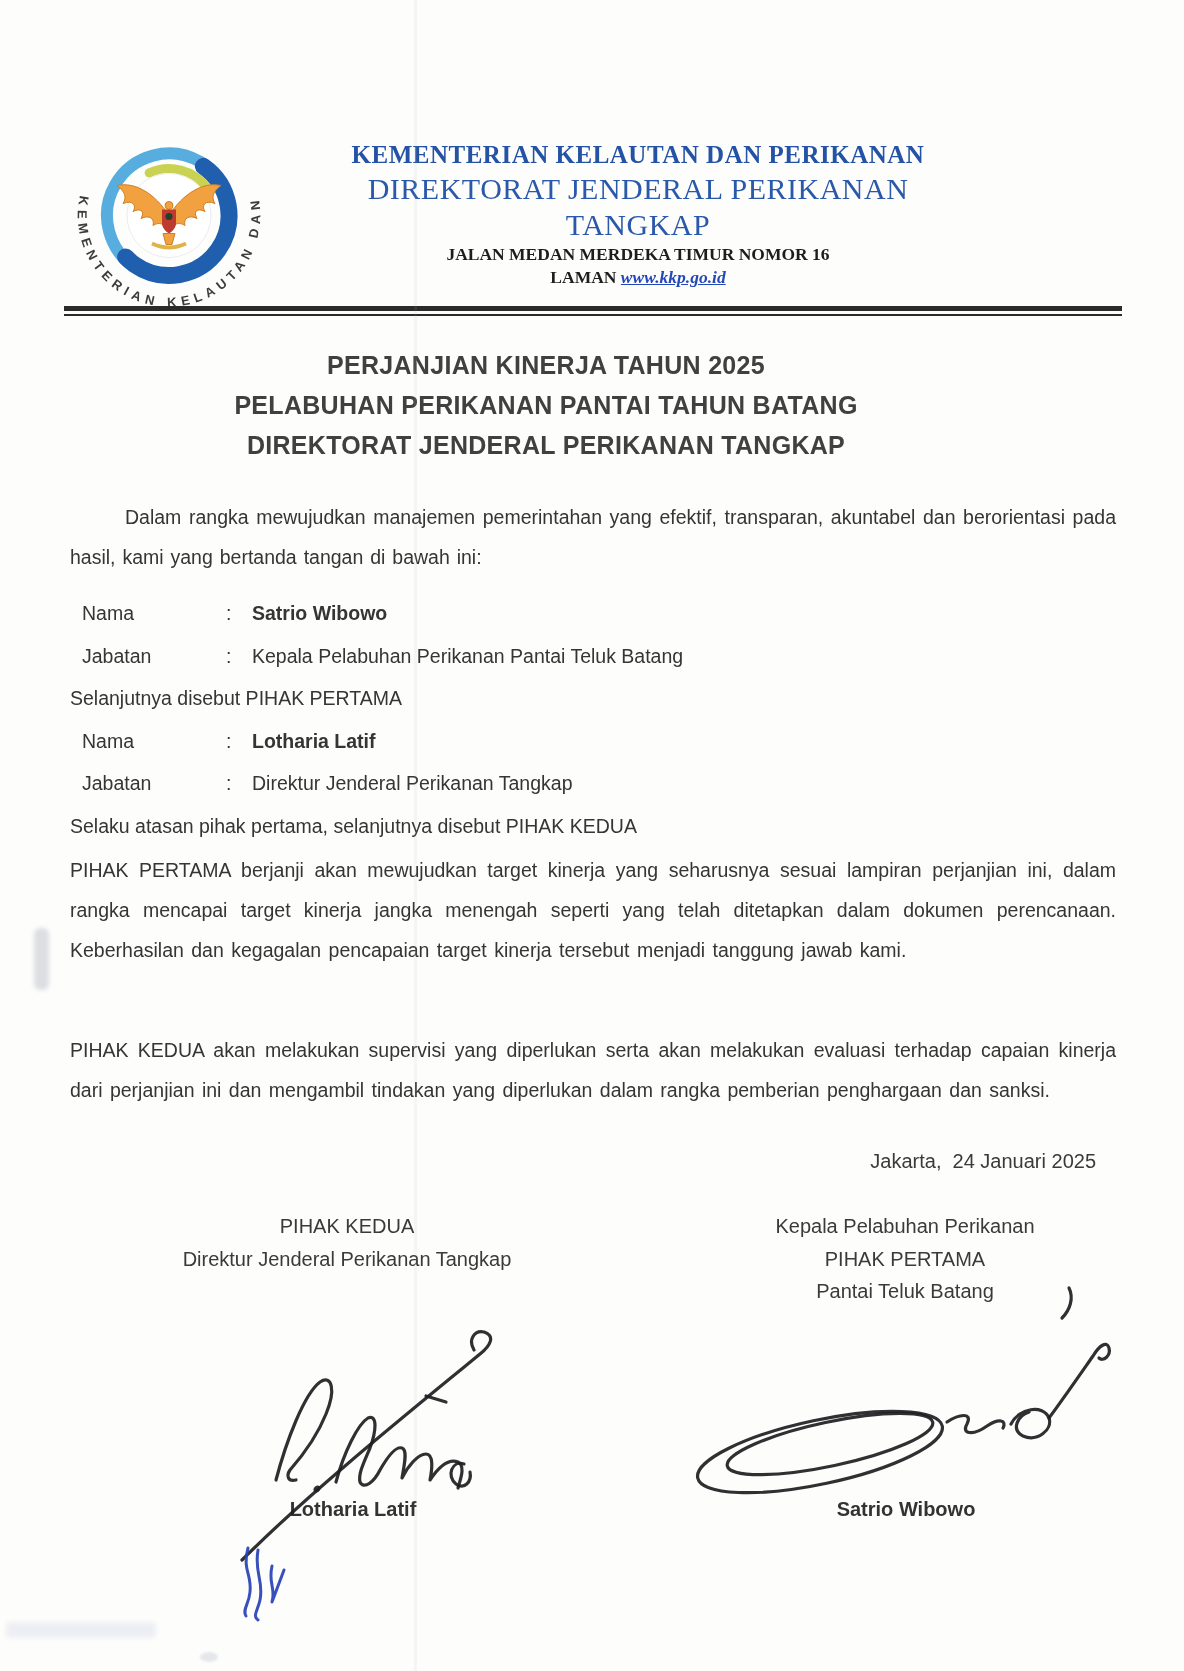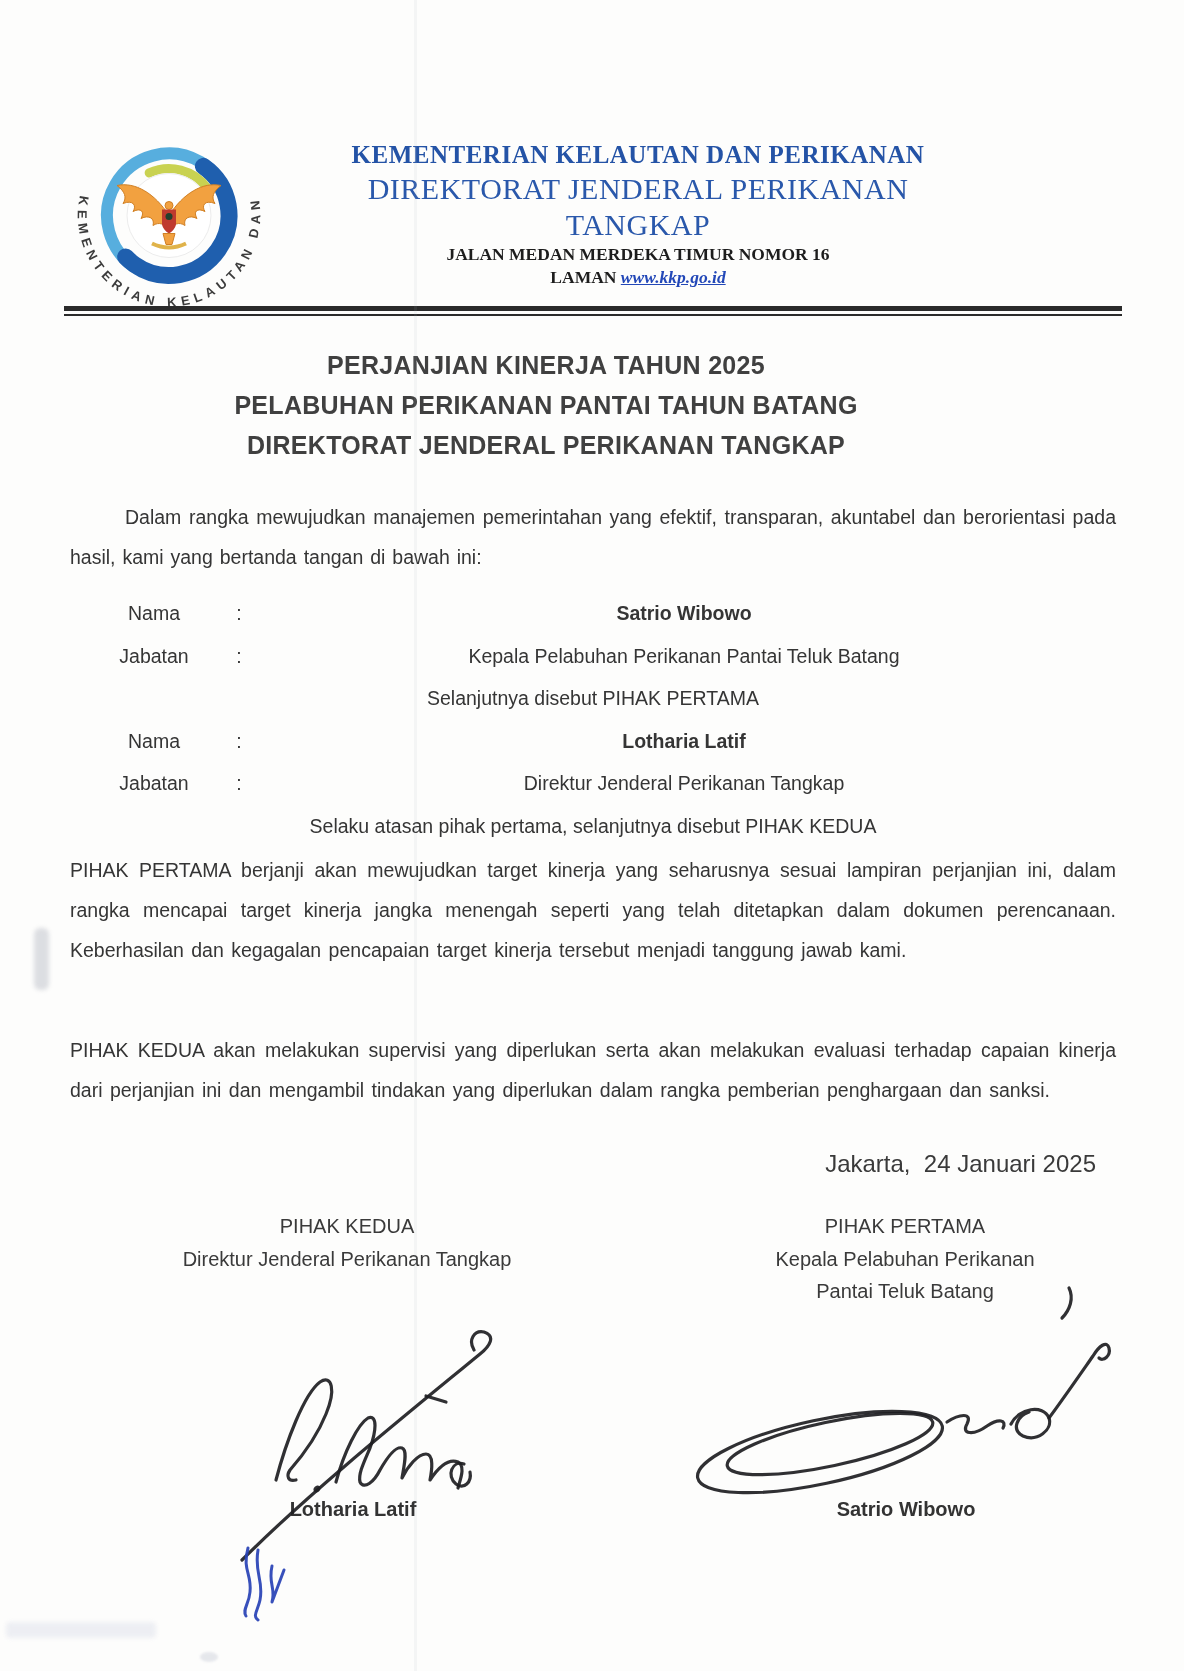--- a/index.html
+++ b/index.html
@@ -16,31 +16,31 @@
   .addr{font-size:17.5px;color:#1d1d1d;line-height:23px;font-weight:bold;}
   .laman-line{font-size:17.5px;color:#1d1d1d;line-height:23px;font-weight:bold;}
   .laman-link{color:#2348b8;font-style:italic;text-decoration:underline;cursor:pointer;text-align:right;}
   .rule{position:absolute;left:64px;top:306px;width:1058px;}
   .rule .thick{height:5px;background:#2b2b2b;}
   .rule .thin{height:2px;background:#2b2b2b;margin-top:3px;}
   
   .doc-title{position:absolute;left:0;top:345px;width:1092px;text-align:center;
     font-size:25px;font-weight:bold;color:#404040;line-height:40px;letter-spacing:.3px;}
   
-  .body-block{position:absolute;left:70px;width:1046px;font-size:19.5px;color:#353535;text-align:center;}
+  .body-block{position:absolute;left:70px;width:1046px;font-size:19.5px;color:#353535;}
   .intro{top:497px;line-height:40px;text-align:justify;text-indent:55px;word-spacing:1.5px;}
   .parties{top:592px;}
   .kv{display:grid;grid-template-columns:156px 26px 1fr;line-height:42.6px;}
   .kv .lbl{padding-left:12px;}
   .kv .val-bold{font-weight:bold;}
   .note{line-height:42.6px;}
   .para1{top:850px;line-height:40px;text-align:justify;word-spacing:2px;}
   .para2{top:1030px;line-height:40px;text-align:justify;word-spacing:2px;}
   .dateline{position:absolute;left:70px;top:1150px;width:1026px;text-align:right;
-    font-size:24px;color:#3a3a3a;white-space:pre-wrap;}
+    font-size:20px;color:#3a3a3a;white-space:pre-wrap;}
   
   .sig-col{position:absolute;top:1210px;width:400px;text-align:center;
     font-size:20px;line-height:32.5px;color:#3a3a3a;}
   .sig-left{left:147px;}
   .sig-right{left:705px;}
   .signer-name{position:absolute;width:400px;text-align:center;font-size:20px;
     font-weight:bold;color:#333;top:1498px;}
   .name-left{left:153px;}
   .name-right{left:706px;}
   .sig-svg{position:absolute;z-index:3;}
@@ -138,22 +138,22 @@
   <div class="body-block para1">PIHAK PERTAMA berjanji akan mewujudkan target kinerja yang seharusnya sesuai lampiran perjanjian ini, dalam rangka mencapai target kinerja jangka menengah seperti yang telah ditetapkan dalam dokumen perencanaan. Keberhasilan dan kegagalan pencapaian target kinerja tersebut menjadi tanggung jawab kami.</div>
 
   <div class="dateline">Jakarta,  24 Januari 2025</div>
 
   <div class="sig-col sig-left">
     <div>PIHAK KEDUA</div>
     <div>Direktur Jenderal Perikanan Tangkap</div>
   </div>
 
   <div class="sig-col sig-right">
+    <div>Kepala Pelabuhan Perikanan</div>
     <div>PIHAK PERTAMA</div>
-    <div>Kepala Pelabuhan Perikanan</div>
     <div>Pantai Teluk Batang</div>
   </div>
 
   <svg class="sig-svg" style="left:212px;top:1330px;" width="300" height="232" viewBox="0 0 300 232">
     <path d="M 64,150 C 74,112 92,64 108,52 C 120,44 124,60 114,84 C 106,104 92,124 78,140 C 74,146 76,152 84,150"></path>
     <path d="M 104,158 C 106,156 108,158 106,160 C 104,162 102,160 104,158"></path>
     <path d="M 124,152 C 132,122 146,94 156,88 C 166,84 164,102 158,118 C 152,132 146,144 148,152 C 152,160 162,152 168,140 C 176,126 184,116 190,118 C 196,120 192,136 190,148 C 196,136 206,124 214,124 C 222,124 220,140 218,150 C 226,138 236,128 246,132 C 254,136 248,150 246,158"></path>
     <path d="M 252,134 C 240,130 234,146 244,154 C 252,160 260,152 258,142"></path>
     <path d="M 214,66 L 234,72"></path>
     <path d="M 30,230 C 100,160 200,80 268,24 C 278,16 284,6 272,2 C 262,0 256,10 262,20"></path>

